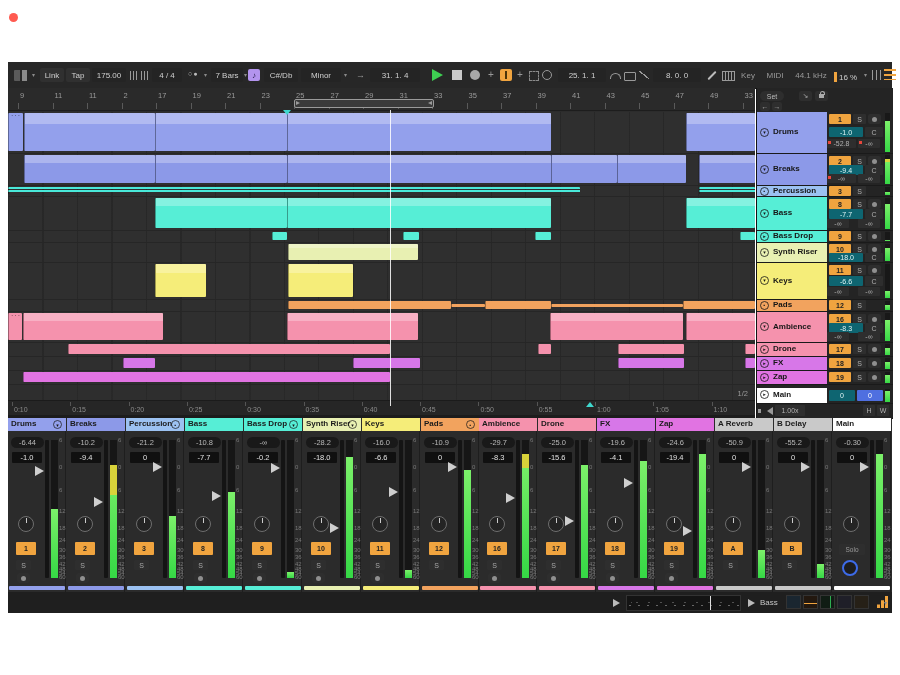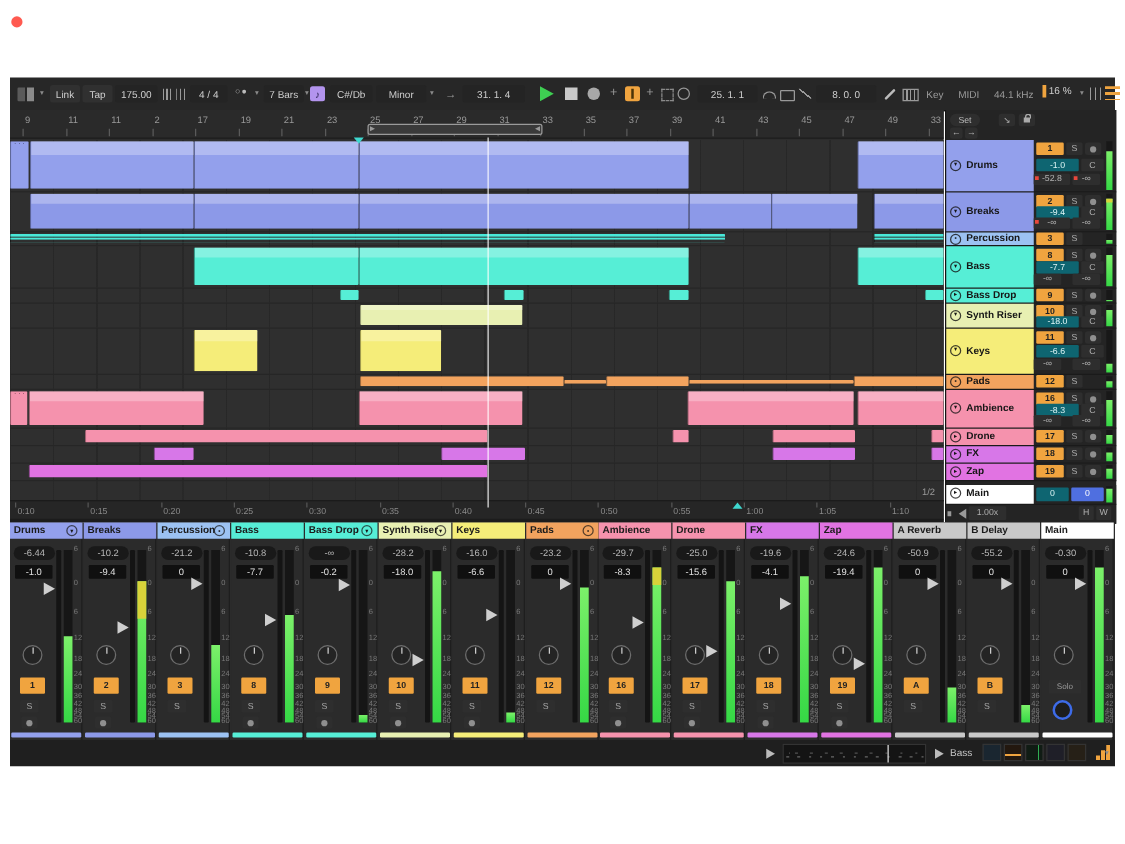--- a/index.html
+++ b/index.html
@@ -24,21 +24,21 @@
   .tplus{top:7px;color:#999;font-size:10px;}
   .punch{top:7px;width:12px;height:12px;background:#f0a43f;border-radius:2px;}
   .punch::after{content:"";position:absolute;left:5px;top:2px;width:2px;height:8px;background:#4a3308;}
   .selic{top:9px;width:8px;height:8px;border:1px dashed #8a8a8a;}
   .circic{top:8px;width:8px;height:8px;border:1px solid #999;border-radius:50%;}
   .fadeic{top:11px;width:9px;height:5px;border:1px solid #999;border-bottom:none;border-radius:9px 9px 0 0;}
   .loopic{top:10px;width:10px;height:7px;border:1px solid #999;border-radius:1px;}
   .rampic{top:9px;width:10px;height:8px;background:linear-gradient(to top right,transparent 46%,#999 46% 56%,transparent 56%);}
   .pencil{top:8px;width:2px;height:11px;background:#bbb;transform:rotate(45deg);border-radius:1px;}
   .kbdic{top:9px;width:11px;height:8px;border:1px solid #999;background:repeating-linear-gradient(90deg,transparent 0 2px,#999 2px 3px);}
-  .cpu{position:absolute;top:6px;height:14px;display:flex;align-items:flex-start;gap:2px;color:#cfcfcf;font-size:8px;}
+  .cpu{position:absolute;top:6px;height:14px;display:flex;align-items:flex-end;gap:2px;color:#cfcfcf;font-size:8px;}
   .cpubar{width:3px;height:10px;background:#f0a43f;}
   .linesic{top:8px;width:9px;height:10px;background:repeating-linear-gradient(90deg,#9a9a9a 0 1px,transparent 1px 4px);}
   .burger{top:7px;width:12px;height:11px;background:repeating-linear-gradient(#f0a43f 0 2px,transparent 2px 5px);}
   
   .arrange{left:8px;top:88px;width:747px;height:330px;background:#2c2c2c;overflow:hidden;}
   .barruler{left:0;top:0;width:747px;height:22px;background:#2a2a2a;border-bottom:1px solid #1d1d1d;}
   .barnum{color:#9a9a9a;font-size:7.5px;}
   .tick{background:#5a5a5a;}
   .loopbrace{border:1px solid #9a9a9a;background:#3a3a3a;border-radius:2px;}
   .loopbrace::before{content:"";position:absolute;left:1px;top:1px;border-top:2.5px solid transparent;border-bottom:2.5px solid transparent;border-left:4px solid #9a9a9a;}
@@ -745,21 +745,21 @@
         <div class="pbox orangebx" style="left: 8px; top: 124px; width: 20px; height: 13px;">11</div>
         <div class="a sbox" style="left: 8px; top: 142px; width: 15px; height: 10px;">S</div>
         <div class="a armc" style="left: 9px; top: 155px; width: 13px; height: 10px;"></div>
         <div class="a cstrip" style="left: 1px; top: 168px; width: 56px; height: 4px; background: rgb(245, 237, 121);"></div>
       </div>
       <div class="a strip" style="left: 413px; top: 0px; width: 58px; height: 174px;">
         <div class="a shead" style="left: 0px; top: 0px; width: 58px; height: 13px; background: rgb(242, 163, 94);">
           <div class="sheadtext">Pads</div>
           <div class="a foldcirc2" style="left: 45px; top: 2px; width: 9px; height: 9px;">▪</div>
         </div>
-        <div class="a peak" style="left: 3px; top: 19px; width: 33px; height: 11px;">-23.2</div>
+        <div class="a peak" style="left: 3px; top: 19px; width: 33px; height: 11px;">-10.9</div>
         <div class="a volbox" style="left: 4px; top: 34px; width: 30px; height: 11px;">0</div>
         <div class="a ftrack" style="left: 37px; top: 22px; width: 4px; height: 138px;"></div>
         <div class="a fhandle" style="left: 27px; top: 43.91px; width: 0px; height: 0px;"></div>
         <div class="a mmetercol" style="left: 43px; top: 22px; width: 7px; height: 138px;">
           <div class="a meterfill" style="left: 0px; right: 0px; bottom: 0px; height: 108px;"></div>
         </div>
         <div class="a slabel" style="left: 51px; top: 19px; width: 8px; height: 6px;">6</div>
         <div class="a slabel" style="left: 51px; top: 45.91px; width: 8px; height: 6px;">0</div>
         <div class="a slabel" style="left: 51px; top: 69.37px; width: 8px; height: 6px;">6</div>
         <div class="a slabel" style="left: 51px; top: 90.07px; width: 8px; height: 6px;">12</div>

